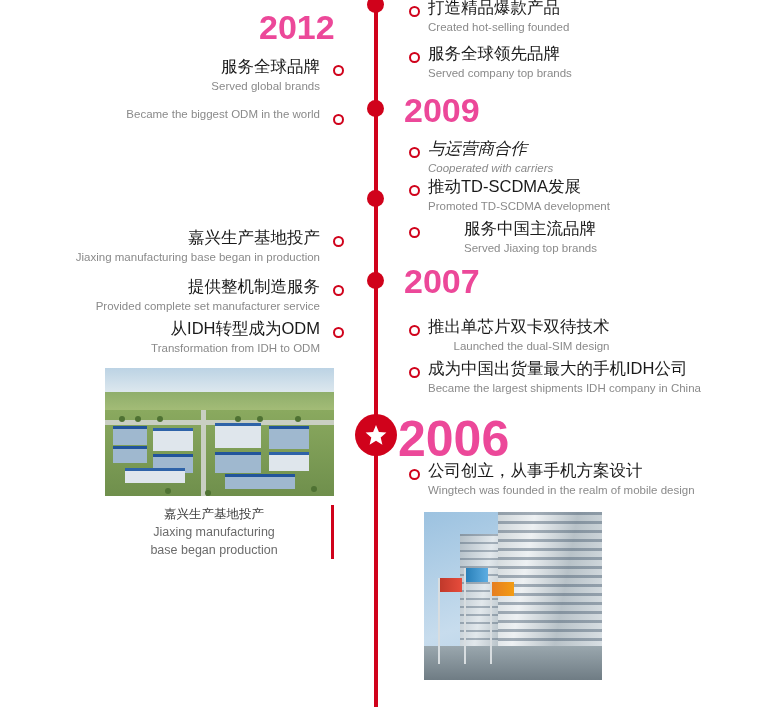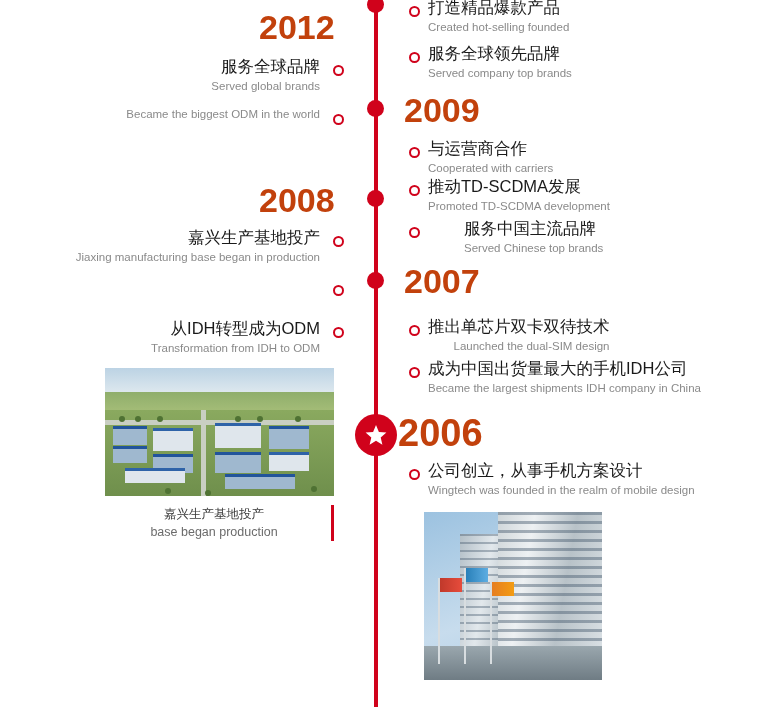--- a/index.html
+++ b/index.html
@@ -53,21 +53,21 @@
     align-items: center;
     justify-content: center;
     color: #ffffff;
     font-size: 22px;
     line-height: 1;
   }
 
   
   .year {
     position: absolute;
-    color: #c2410c;
+    color: #ec4899;
     font-size: 34px;
     font-weight: bold;
     letter-spacing: 0px;
     line-height: 1;
     white-space: nowrap;
   }
   .year.right { left: 404px; }
 
   
   .event {
@@ -227,23 +227,22 @@
   <div class="node-dot" style="top:190px;"></div>
   <div class="node-dot" style="top:272px;"></div>
   <div class="star-node" style="top:414px;">
     <svg width="24" height="24" viewBox="0 0 24 24" aria-hidden="true">
       <polygon points="12,2 14.9,8.9 22.4,9.5 16.7,14.4 18.4,21.7 12,17.8 5.6,21.7 7.3,14.4 1.6,9.5 9.1,8.9" fill="#ffffff"></polygon>
     </svg>
   </div>
 
   <div class="year" style="left:259px; top:10px;">2012</div>
   <div class="year right" style="top:93px;">2009</div>
-  <div class="year" style="left:259px; top:183px;">2008</div>
   <div class="year right" style="top:264px;">2007</div>
-  <div class="year right" style="left:398px; top:414px; font-size:38px;">2006</div>
+  <div class="year right" style="left:398px; top:414px; font-size:50px;">2006</div>
 
   <div class="ring" style="left:409px; top:6px;"></div>
   <div class="event right" style="left:428px; top:-3px;">
     <div class="cn">打造精品爆款产品</div>
     <div class="en">Created hot-selling founded</div>
   </div>
 
   <div class="ring" style="left:409px; top:52px;"></div>
   <div class="event right" style="left:428px; top:43px;">
     <div class="cn">服务全球领先品牌</div>
@@ -255,44 +254,48 @@
     <div class="cn">服务全球品牌</div>
     <div class="en">Served global brands</div>
   </div>
 
   <div class="ring" style="left:333px; top:114px;"></div>
   <div class="event left" style="right:463px; top:105px;">
     <div class="en">Became the biggest ODM in the world</div>
   </div>
 
   <div class="ring" style="left:409px; top:147px;"></div>
-  <div class="event right" style="left:428px; top:138px;">
+  <div class="event right" style="left:428px; top:138px;font-style:italic;">
     <div class="cn">与运营商合作</div>
     <div class="en">Cooperated with carriers</div>
   </div>
 
   <div class="ring" style="left:409px; top:185px;"></div>
   <div class="event right" style="left:428px; top:176px;">
     <div class="cn">推动TD-SCDMA发展</div>
     <div class="en">Promoted TD-SCDMA development</div>
   </div>
 
   <div class="ring" style="left:409px; top:227px;"></div>
   <div class="event right" style="left:428px; top:218px;margin-left:36px;">
     <div class="cn">服务中国主流品牌</div>
-    <div class="en">Served Chinese top brands</div>
+    <div class="en">Served Jiaxing top brands</div>
   </div>
 
   <div class="ring" style="left:333px; top:236px;"></div>
   <div class="event left" style="right:463px; top:227px;">
     <div class="cn">嘉兴生产基地投产</div>
     <div class="en">Jiaxing manufacturing base began in production</div>
   </div>
 
   <div class="ring" style="left:333px; top:285px;"></div>
+  <div class="event left" style="right:463px; top:276px;">
+    <div class="cn">提供整机制造服务</div>
+    <div class="en">Provided complete set manufacturer service</div>
+  </div>
 
   <div class="ring" style="left:333px; top:327px;"></div>
   <div class="event left" style="right:463px; top:318px;">
     <div class="cn">从IDH转型成为ODM</div>
     <div class="en">Transformation from IDH to ODM</div>
   </div>
 
   <div class="ring" style="left:409px; top:325px;"></div>
   <div class="event right" style="left:428px; top:316px;text-align:right;">
     <div class="cn">推出单芯片双卡双待技术</div>
@@ -336,20 +339,21 @@
     <div class="pj-tree" style="left:130px; top:48px;"></div>
     <div class="pj-tree" style="left:152px; top:48px;"></div>
     <div class="pj-tree" style="left:190px; top:48px;"></div>
     <div class="pj-tree" style="left:60px; top:120px;"></div>
     <div class="pj-tree" style="left:100px; top:122px;"></div>
     <div class="pj-tree" style="left:206px; top:118px;"></div>
   </div>
 
   <div class="caption">
     <div class="cap-cn">嘉兴生产基地投产</div>
+    <div class="cap-en">Jiaxing manufacturing</div>
     <div class="cap-en">base began production</div>
   </div>
 
   <div class="photo-building">
     <div class="pb-sky"></div>
     <div class="pb-tower2"></div>
     <div class="pb-tower"></div>
     <div class="pb-base"></div>
 
     <div class="pole" style="left:14px; height:86px;"></div>

